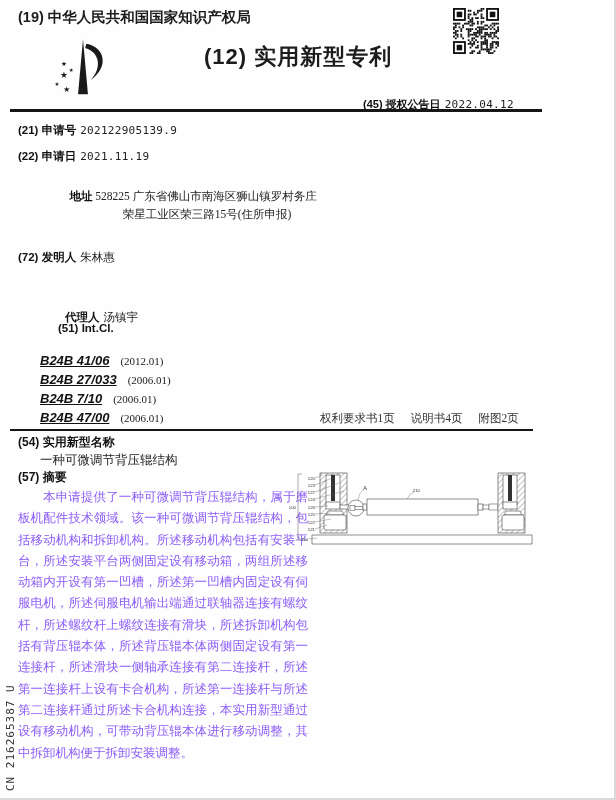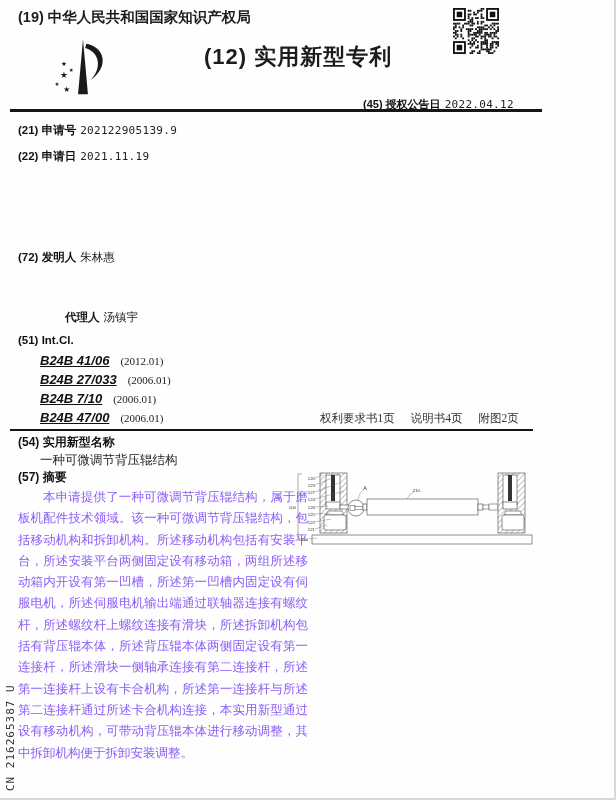--- a/index.html
+++ b/index.html
@@ -312,33 +312,37 @@
       <span class="lbl">(21) 申请号</span>
       <span class="val-num">202122905139.9</span>
     </div>
 
     <div class="b-row" style="top:28px;">
       <span class="lbl">(22) 申请日</span>
       <span class="val-num">2021.11.19</span>
     </div>
 
 
+    <div class="wrap-block hang addr">
+      <span class="lbl">地址</span>
+      <span class="val-cn">528225 广东省佛山市南海区狮山镇罗村务庄荣星工业区荣三路15号(住所申报)</span>
+    </div>
 
     <div class="b-row" style="top:129px;">
       <span class="lbl">(72) 发明人</span>
       <span class="val-cn">朱林惠</span>
     </div>
 
 
     <div class="b-row agent-row">
       <span class="lbl">代理人</span>
       <span class="val-cn">汤镇宇</span>
     </div>
 
-    <div class="b-row" style="top:212px;">
+    <div class="b-row" style="top:200px;margin-left:40px;">
       <span class="lbl">(51) Int.Cl.</span>
     </div>
 
     <div class="cls-row" style="top:233px;">
       <span class="cls-code">B24B 41/06</span>
       <span class="cls-ver">(2012.01)</span>
     </div>
     <div class="cls-row" style="top:252px;">
       <span class="cls-code">B24B 27/033</span>
       <span class="cls-ver">(2006.01)</span>

